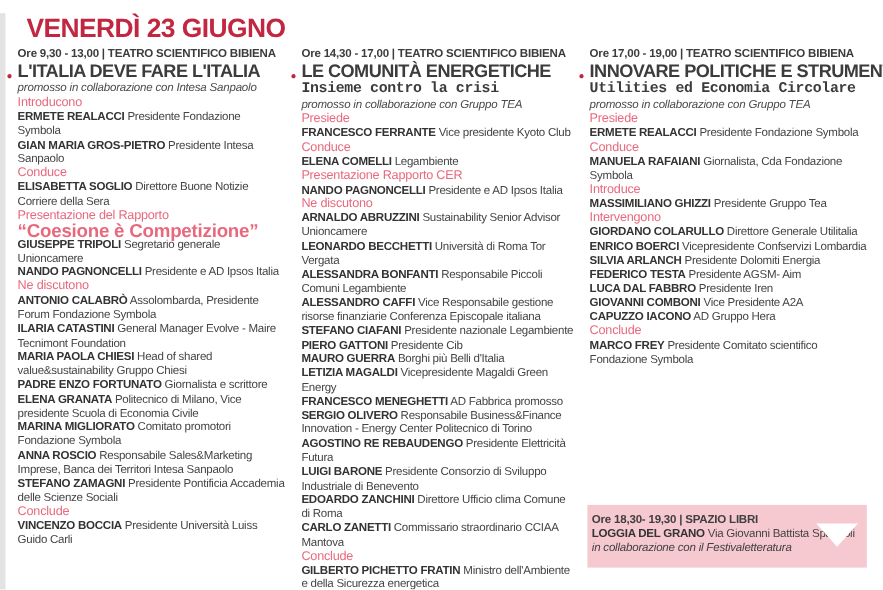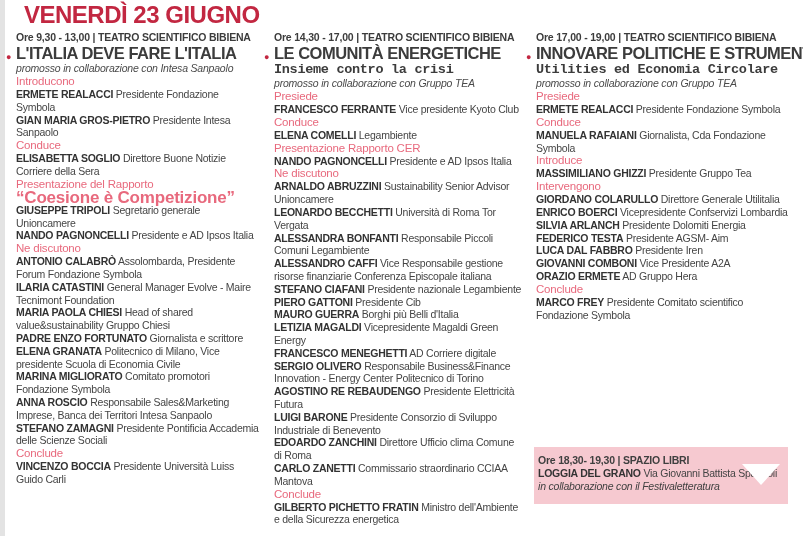--- a/index.html
+++ b/index.html
@@ -10,21 +10,21 @@
   }
   * { box-sizing: border-box; }
   html, body {
     margin: 0; padding: 0;
     width: 803px; height: 536px;
     background: #ffffff;
     font-family: "Liberation Sans", sans-serif;
     color: var(--text);
     overflow: hidden;
   }
-  .page { position: relative; width: 803px; height: 512px; }
+  .page { position: relative; width: 803px; height: 512px; margin-top: 12px; }
   .left-strip {
     position: absolute; left: 0; top: 0;
     width: 5px; height: 536px; background: #e3e3e3;
   }
   .page-title {
     margin: 0; position: absolute; left: 24px; top: 1px;
     font-size: 24px; font-weight: bold; letter-spacing: -0.5px;
     color: var(--red); white-space: nowrap;
   }
   .columns {
@@ -186,21 +186,21 @@
 
 
   <div class="person"><span class="pname">STEFANO CIAFANI</span> <span class="pdesc">Presidente nazionale Legambiente</span></div>
 
   <div class="person"><span class="pname">PIERO GATTONI</span> <span class="pdesc">Presidente Cib</span></div>
 
   <div class="person"><span class="pname">MAURO GUERRA</span> <span class="pdesc">Borghi più Belli d'Italia</span></div>
 
   <div class="person"><span class="pname">LETIZIA MAGALDI</span> <span class="pdesc">Vicepresidente Magaldi Green Energy</span></div>
 
-  <div class="person"><span class="pname">FRANCESCO MENEGHETTI</span> <span class="pdesc">AD Corriere digitale</span></div>
+  <div class="person"><span class="pname">FRANCESCO MENEGHETTI</span> <span class="pdesc">AD Fabbrica promosso</span></div>
 
   <div class="person"><span class="pname">SERGIO OLIVERO</span> <span class="pdesc">Responsabile Business&amp;Finance Innovation - Energy Center Politecnico di Torino</span></div>
 
   <div class="person"><span class="pname">AGOSTINO RE REBAUDENGO</span> <span class="pdesc">Presidente Elettricità Futura</span></div>
 
   <div class="person"><span class="pname">LUIGI BARONE</span> <span class="pdesc">Presidente Consorzio di Sviluppo Industriale di Benevento</span></div>
 
   <div class="person"><span class="pname">EDOARDO ZANCHINI</span> <span class="pdesc">Direttore Ufficio clima Comune di Roma</span></div>
 
   <div class="person"><span class="pname">CARLO ZANETTI</span> <span class="pdesc">Commissario straordinario CCIAA Mantova</span></div>
@@ -246,21 +246,21 @@
   <div class="person"><span class="pname">ENRICO BOERCI</span> <span class="pdesc">Vicepresidente Confservizi Lombardia</span></div>
 
   <div class="person"><span class="pname">SILVIA ARLANCH</span> <span class="pdesc">Presidente Dolomiti Energia</span></div>
 
   <div class="person"><span class="pname">FEDERICO TESTA</span> <span class="pdesc">Presidente AGSM- Aim</span></div>
 
   <div class="person"><span class="pname">LUCA DAL FABBRO</span> <span class="pdesc">Presidente Iren</span></div>
 
   <div class="person"><span class="pname">GIOVANNI COMBONI</span> <span class="pdesc">Vice Presidente A2A</span></div>
 
-  <div class="person"><span class="pname">ORAZIO ERMETE</span> <span class="pdesc">AD Gruppo Hera</span></div>
+  <div class="person"><span class="pname">CAPUZZO IACONO</span> <span class="pdesc">AD Gruppo Hera</span></div>
 </div>
 
   <div class="block">
     <div class="blabel">Conclude</div>
 
   <div class="person"><span class="pname">MARCO FREY</span> <span class="pdesc">Presidente Comitato scientifico Fondazione Symbola</span></div>
 </div>
 </div>
   </section>
 </div>

